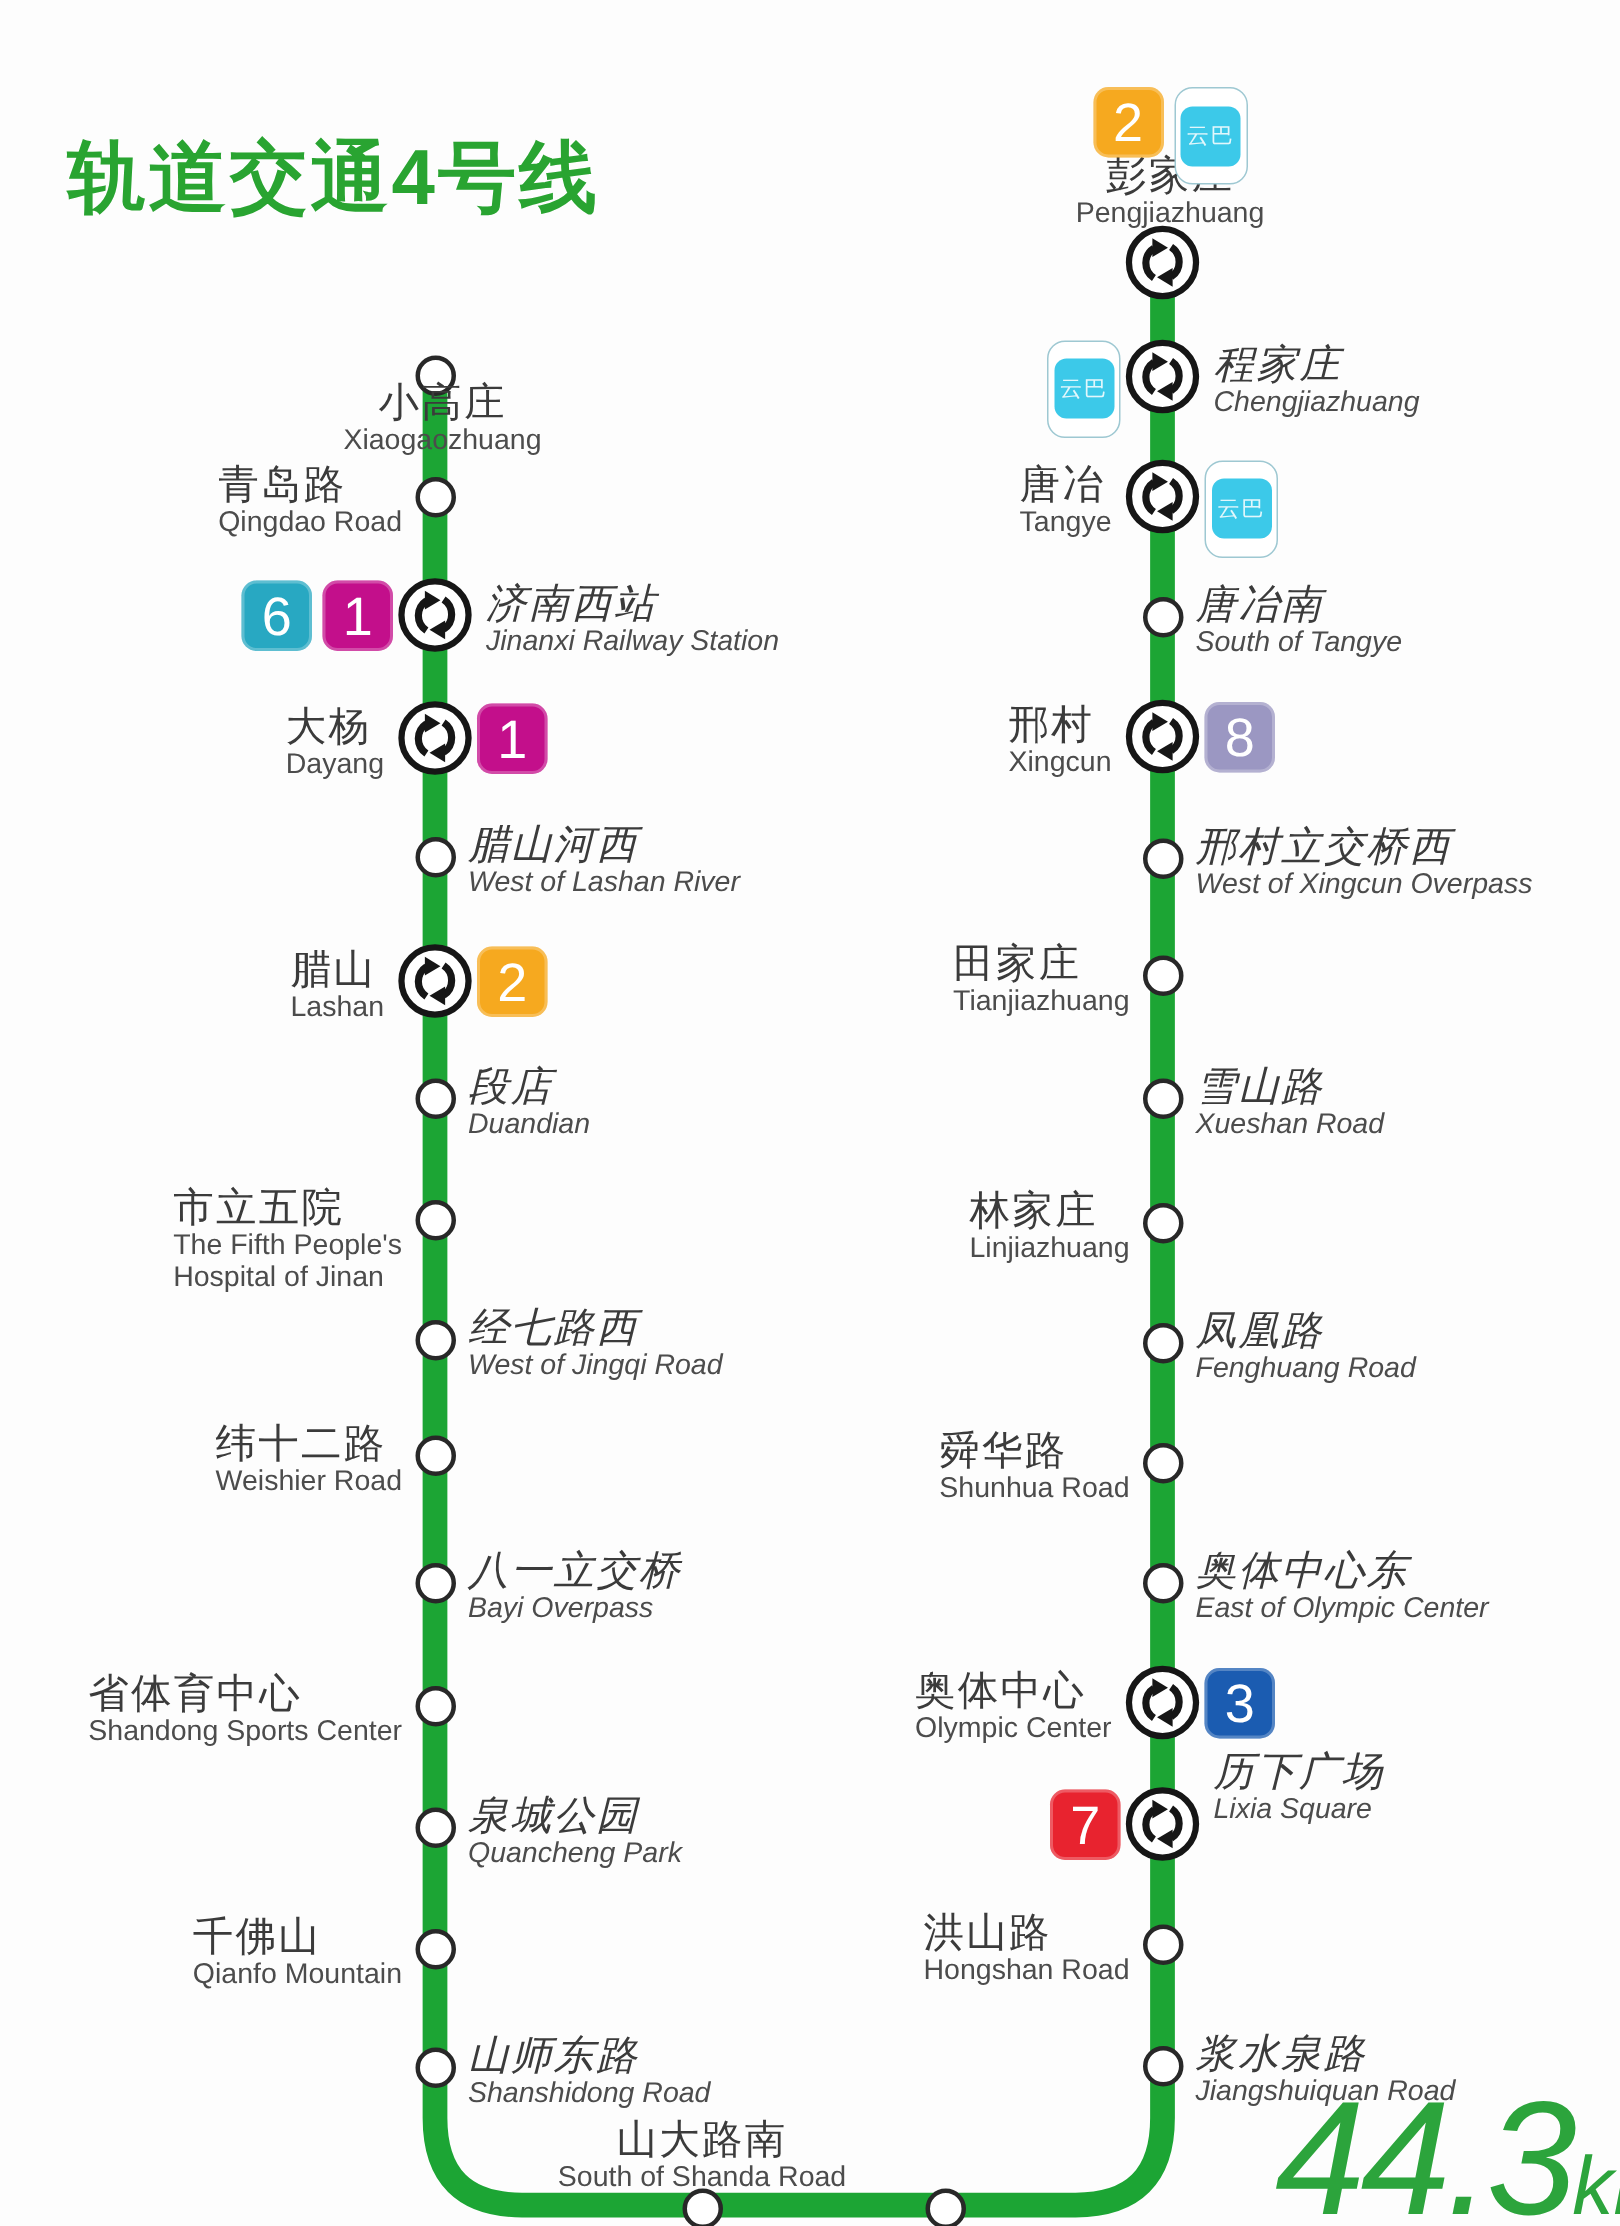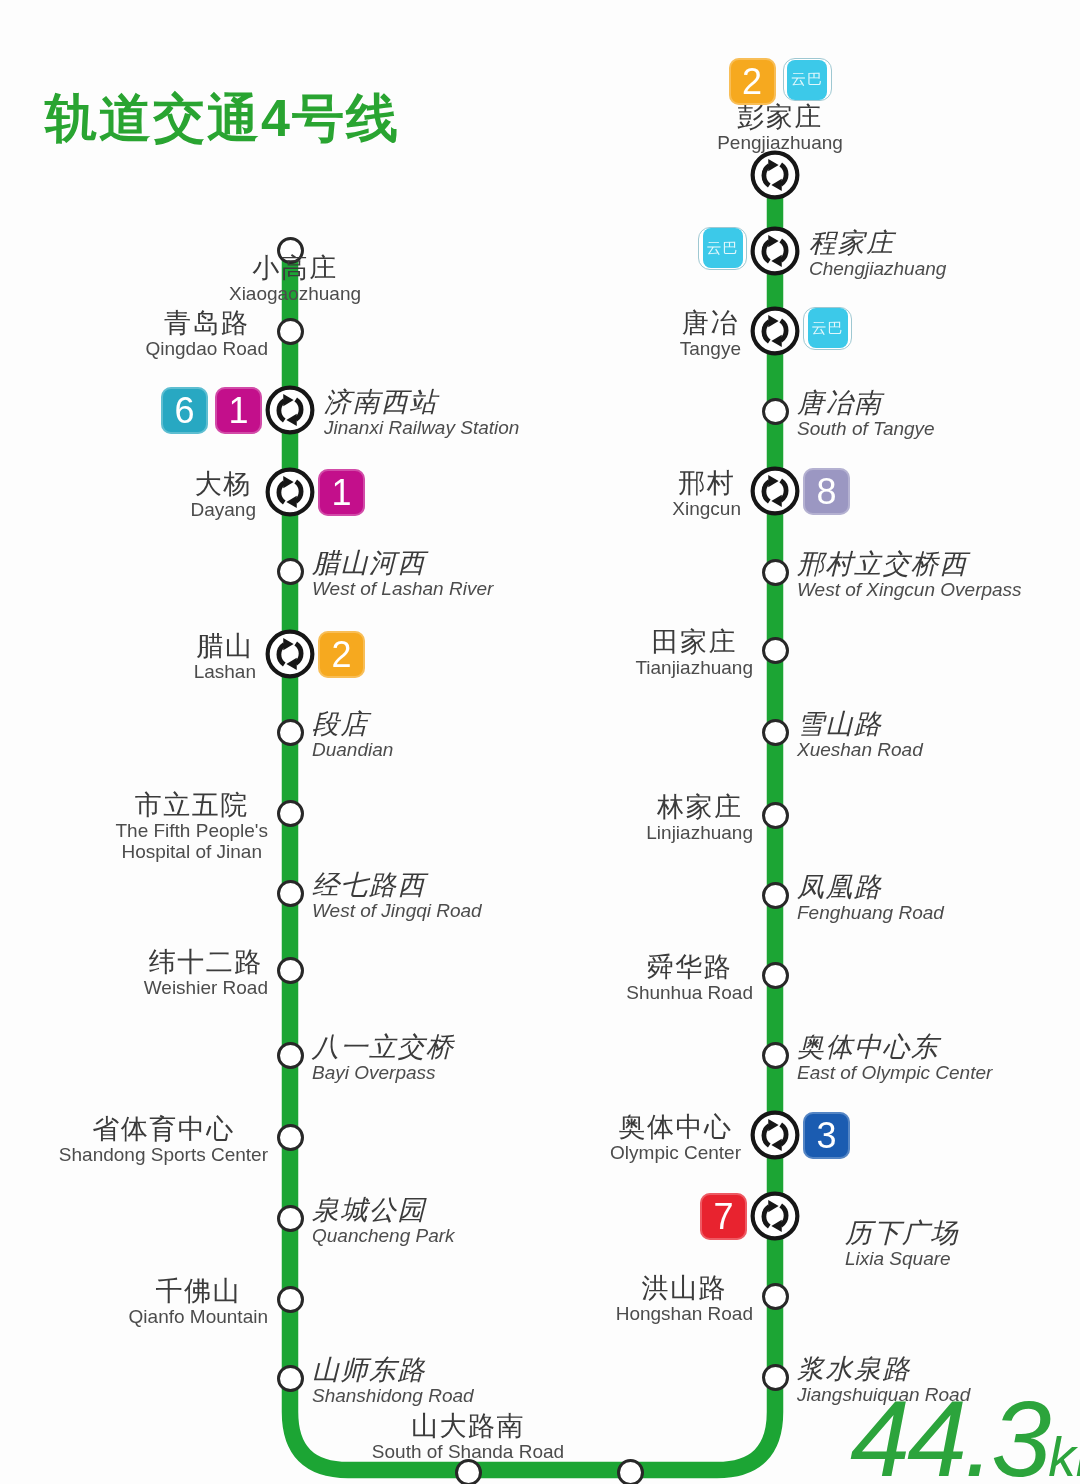--- a/index.html
+++ b/index.html
@@ -6,27 +6,27 @@
   .map{position:relative;width:1080px;height:1484px;background:#fdfdfd;overflow:hidden;
        font-family:"Liberation Sans","DejaVu Sans",sans-serif;}
   .route-svg{position:absolute;left:0;top:0;}
   .route-svg path{stroke:#1CA534;stroke-width:16.5;fill:none;}
   .stop{position:absolute;width:27px;height:27px;border-radius:50%;background:#fff;
         border:3.5px solid #282828;box-sizing:border-box;}
   .xfer{position:absolute;width:52px;height:52px;}
   .lab{position:absolute;}
   .lab .zh{font-size:27px;line-height:30px;color:#3b3b3b;letter-spacing:1.5px;font-weight:500;white-space:nowrap;}
   .lab .en{font-size:19px;line-height:21px;color:#4c4c4c;white-space:pre-line;}
-  .side-left{text-align:center;}
+  .side-left{text-align:left;}
   .side-right{text-align:left;font-style:italic;}
   .top{text-align:center;}
   .badge{position:absolute;width:47px;height:47px;border-radius:10px;color:#fff;
          font-size:36px;line-height:47px;text-align:center;
          box-shadow:inset 0 0 0 2px rgba(255,255,255,.25);}
-  .yunba{position:absolute;width:49px;height:43px;border-radius:12px;background:#fff;
+  .yunba{position:absolute;width:49px;height:65px;border-radius:12px;background:#fff;
          border:1px solid #9EC8D2;box-sizing:border-box;display:flex;align-items:center;justify-content:center;}
   .yunba-in{width:40px;height:40px;border-radius:8px;background:#3CC9E9;color:rgba(255,255,255,.85);
             font-size:15px;display:flex;align-items:center;justify-content:center;letter-spacing:1px;}
   .city-title{position:absolute;left:57px;top:34px;font-size:43px;font-weight:600;
               color:#7FA9DA;letter-spacing:1px;}
   .line-title{position:absolute;left:45px;top:84px;font-size:52px;font-weight:700;
               color:#29A431;letter-spacing:2px;}
   .length{position:absolute;left:850px;top:1376px;color:#2CA43C;font-style:italic;white-space:nowrap;}
   .length .num{font-size:108px;font-weight:500;letter-spacing:-3px;}
   .length .unit{font-size:55px;font-weight:500;}
@@ -249,21 +249,21 @@
         <div class="en">Olympic Center</div>
       </div>
       <div class="badge" style="background: rgb(27, 92, 177); left: 803px; top: 1111.5px;">3</div>
       <div class="xfer" style="left: 749px; top: 1190px;"><svg viewBox="0 0 50 50" width="52" height="52">
           <circle cx="25" cy="25" r="21.5" fill="#fff" stroke="#161616" stroke-width="4"></circle>
           <path d="M19.5 35 A 11.5 11.5 0 0 1 19.5 15.8" fill="none" stroke="#161616" stroke-width="4.6"></path>
           <polygon points="18.5,9.5 28.5,15.5 18.5,21.5" fill="#161616"></polygon>
           <path d="M30.5 15 A 11.5 11.5 0 0 1 30.5 34.2" fill="none" stroke="#161616" stroke-width="4.6"></path>
           <polygon points="31.5,40.5 21.5,34.5 31.5,28.5" fill="#161616"></polygon>
         </svg></div>
-      <div class="lab side-right" style="left: 809px; top: 1218px; margin-left: 36px;">
+      <div class="lab side-right" style="left: 809px; top: 1166px;">
         <div class="zh">历下广场</div>
         <div class="en">Lixia Square</div>
       </div>
       <div class="badge" style="background: rgb(232, 35, 47); left: 700px; top: 1192.5px;">7</div>
       <div class="stop" style="left: 761.5px; top: 1282.5px;"></div>
       <div class="lab side-left" style="right: 327px; top: 1273px;">
         <div class="zh">洪山路</div>
         <div class="en">Hongshan Road</div>
       </div>
       <div class="stop" style="left: 761.5px; top: 1363.5px;"></div>

